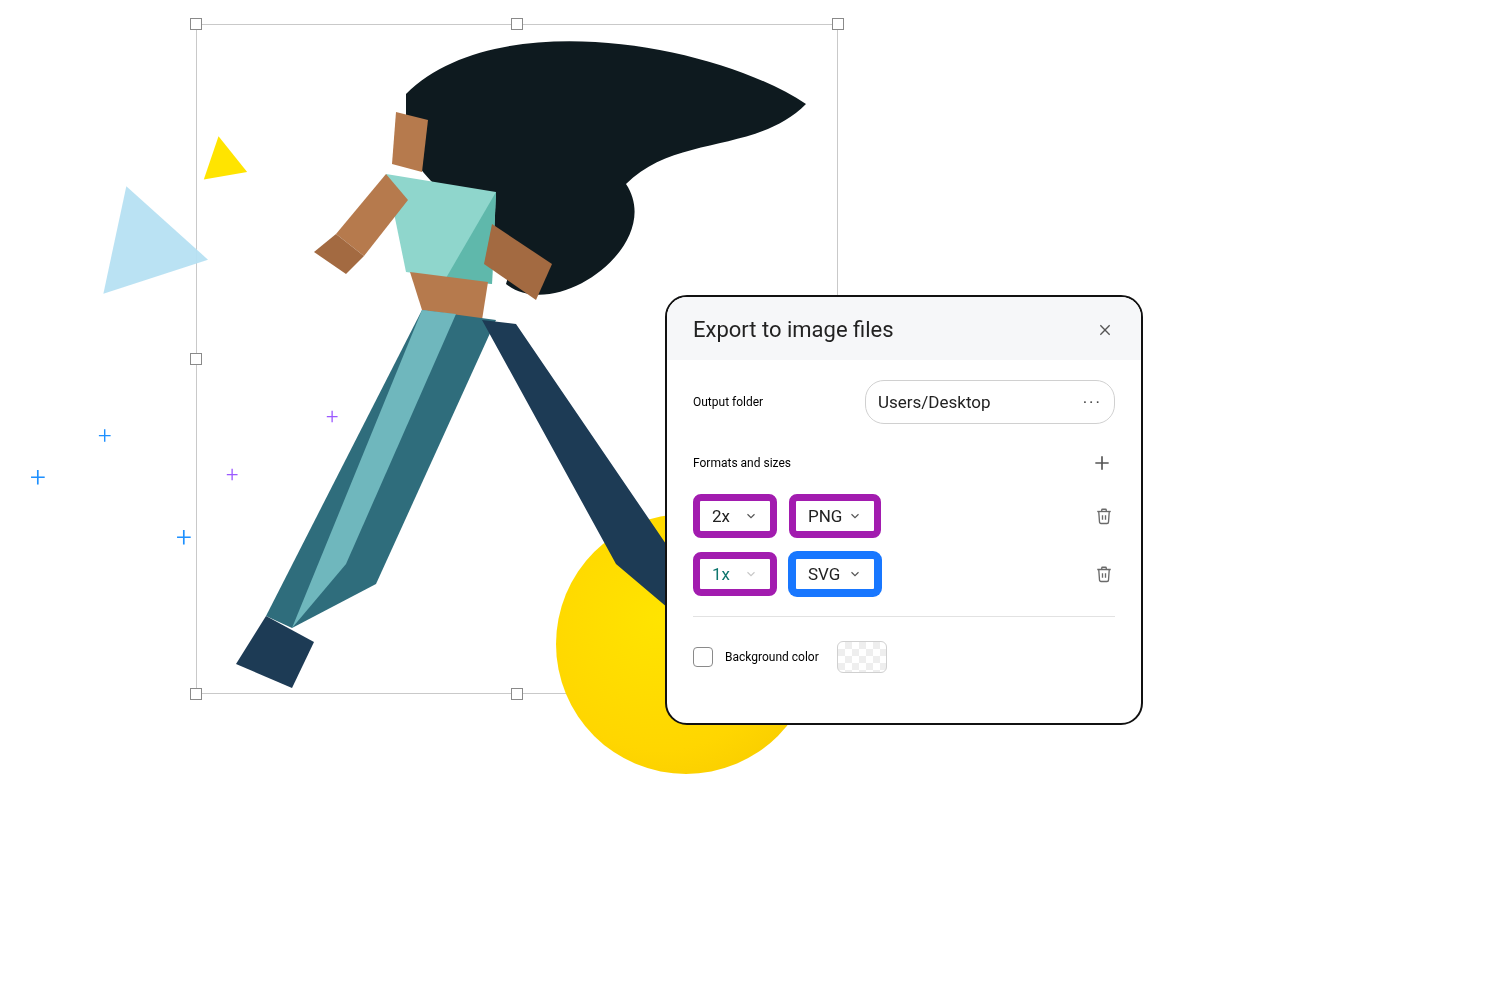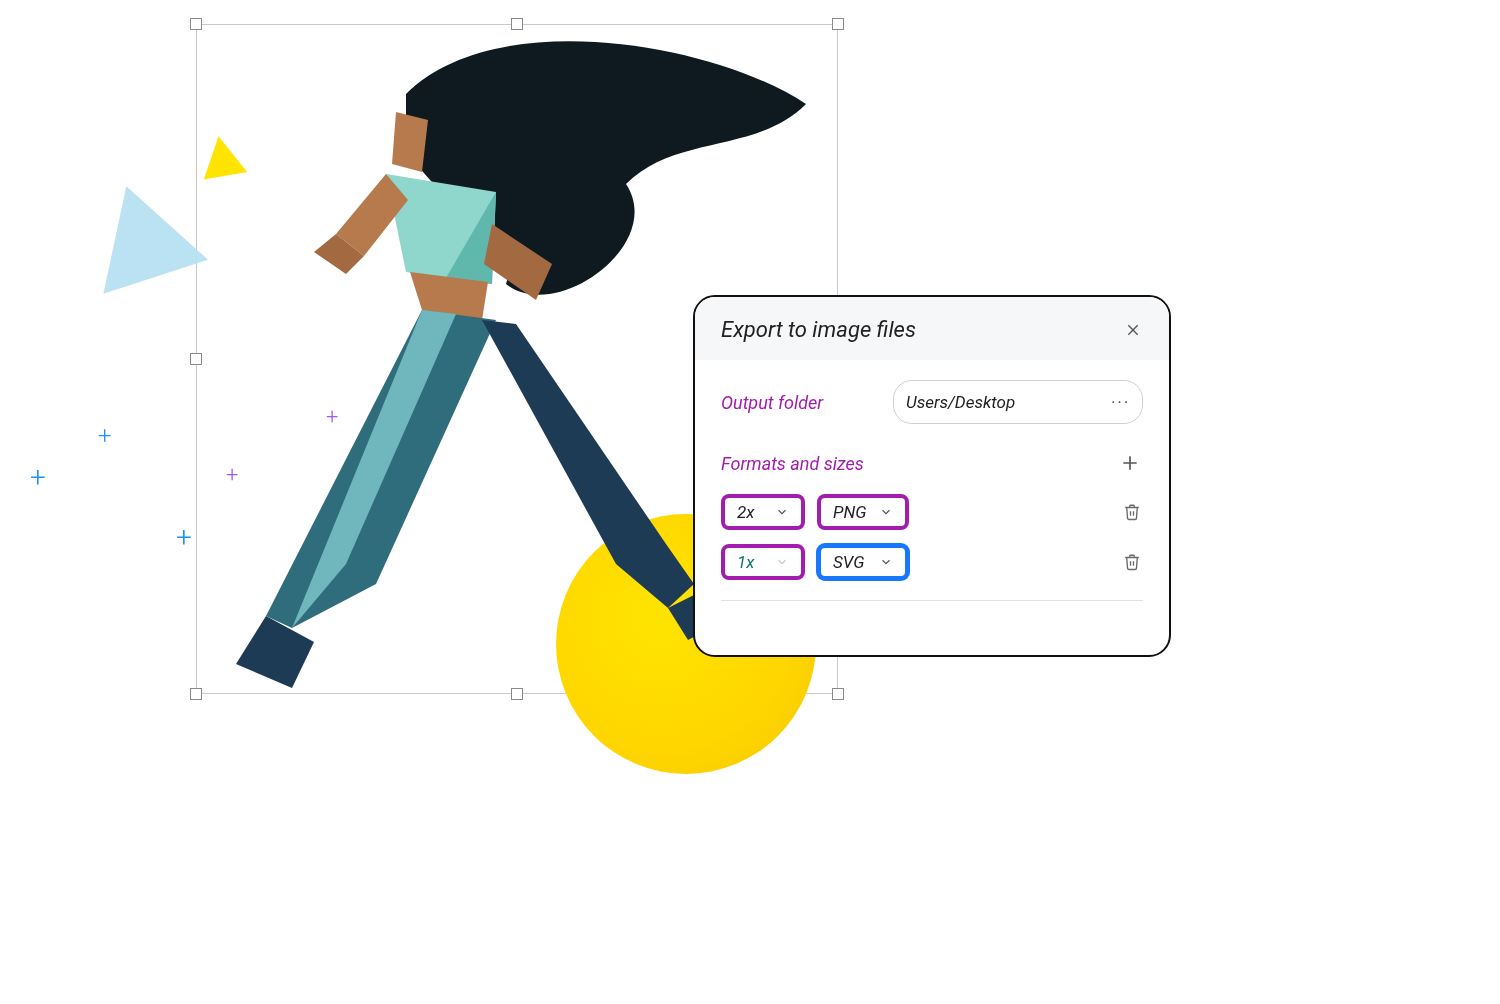--- a/index.html
+++ b/index.html
@@ -70,29 +70,28 @@
   .p1 { left: -98px; top: 400px; font-size: 24px; }
   .p2 { left: -166px; top: 440px; }
   .p3 { left: -20px;  top: 500px; }
   .p4 { left: 30px;   top: 440px; font-size: 22px; }
   .p5 { left: 130px;  top: 382px; font-size: 22px; }
   .p6 { left: 196px;  top: 444px; font-size: 24px; }
 
   
   .panel {
     position: absolute;
-    left: 693px;
+    left: 665px;
     top: 295px;
     width: 478px;
     background: #fff;
     border: 2px solid #111;
     border-radius: 22px;
     box-shadow: none;
     overflow: hidden;
-    font-style: italic;
   }
   .panel-header {
     display: flex;
     align-items: center;
     justify-content: space-between;
     padding: 20px 26px 18px 26px;
     background: #f6f7f9;
   }
   .panel-title {
     font-size: 22px;
@@ -111,22 +110,22 @@
   }
 
   .row {
     display: flex;
     align-items: center;
     justify-content: space-between;
     gap: 16px;
   }
 
   .label {
-    font-size: 18px;
-    color: #a21caf;
+    font-size: 12px;
+    color: #000000;
   }
 
   .folder-field {
     flex: 0 0 250px;
     height: 44px;
     border: 1px solid #d0d0d0;
     border-radius: 19px;
     display: flex;
     align-items: center;
     justify-content: space-between;
@@ -151,22 +150,22 @@
   }
   .add-btn svg { width: 20px; height: 20px; }
 
   .format-row {
     display: flex;
     align-items: center;
     gap: 12px;
     margin-bottom: 14px;
   }
   .select {
-    height: 36px;
-    border: 4px solid #a21caf;
+    height: 44px;
+    border: 7px solid #a21caf;
     border-radius: 8px;
     display: flex;
     align-items: center;
     justify-content: space-between;
     padding: 0 12px;
     font-size: 17px;
     color: #222;
     background: #fff;
     cursor: pointer;
   }
@@ -364,15 +363,20 @@
               <path d="M10 11v6M14 11v6"></path>
               <path d="M9 6V4a1 1 0 0 1 1-1h4a1 1 0 0 1 1 1v2"></path>
             </svg>
           </div>
         </div>
       </div>
 
     <div class="divider"></div>
 
 
+    <div class="check-row">
+      <div class="checkbox" id="bg-cb"></div>
+      <div class="label">Background color</div>
+      <div class="swatch"></div>
+    </div>
 
   </div>
 </div>
 
 </body></html>

